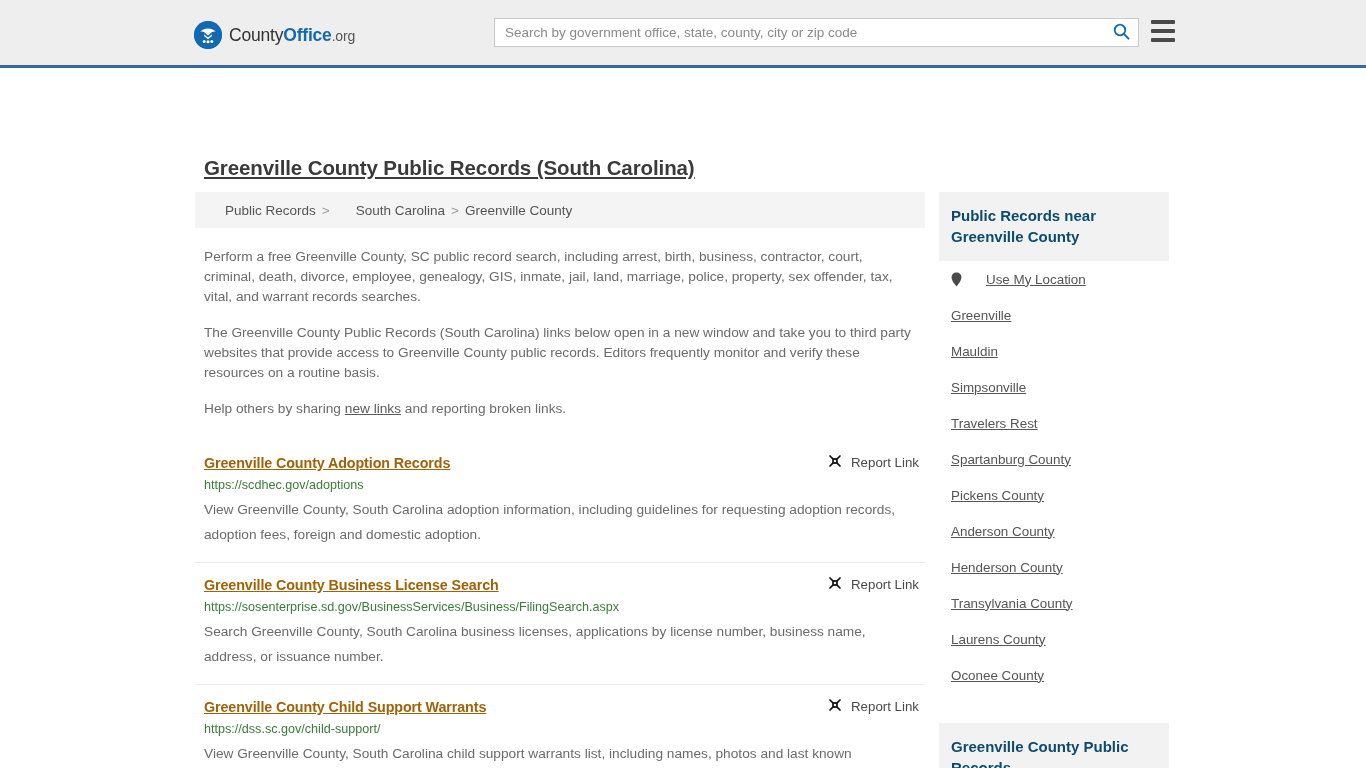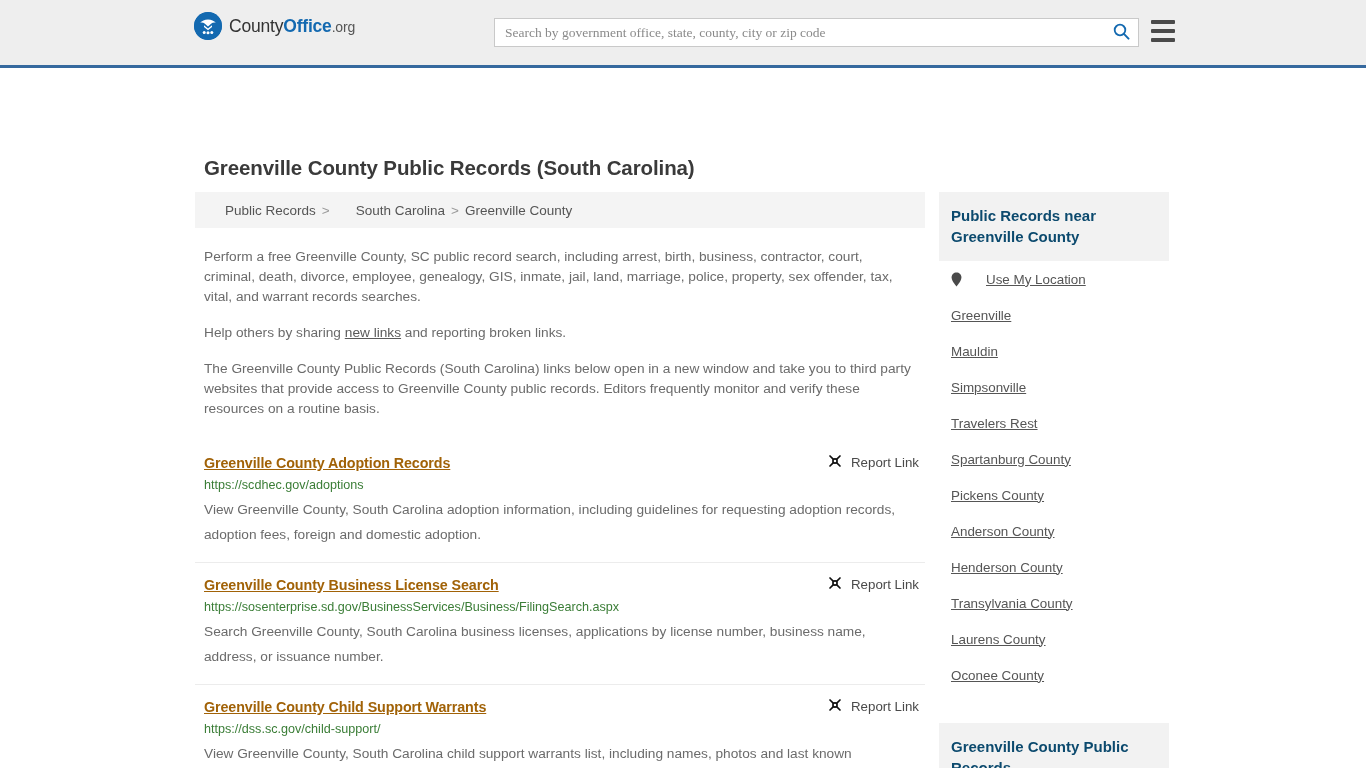--- a/index.html
+++ b/index.html
@@ -17,21 +17,21 @@
     width: 100%;
     height: 68px;
     background: #eeeeee;
     border-bottom: 3px solid #36699e;
     display: flex;
     align-items: center;
   }
   .logo-wrap {
     position: absolute;
     left: 194px;
-    top: 12px;
+    top: 21px;
     display: flex;
     align-items: center;
     gap: 7px;
   }
   .logo-mark {
     width: 28px; height: 28px;
     border-radius: 50%;
     background: #1369b0;
     position: relative;
     flex: none;
@@ -58,21 +58,21 @@
     border: 1px solid #c9c9c9;
     display: flex;
     align-items: center;
   }
   .search-input {
     flex: 1;
     border: none;
     outline: none;
     height: 100%;
     padding: 0 10px;
-    font-family: Liberation Serif, serif;
+    font-family: Liberation Sans, sans-serif;
     font-size: 13.5px;
     color: #8b5cf6;
     background: transparent;
   }
   .search-input::placeholder { color: #8a8a8a; }
   .search-btn {
     width: 34px; height: 100%;
     border: none; background: transparent;
     display: flex; align-items: center; justify-content: center;
     cursor: pointer; padding: 0;
@@ -103,20 +103,21 @@
   }
   .page-title {
     margin: 0;
     position: absolute;
     left: 204px;
     top: 88px;
     font-size: 20.5px;
     font-weight: bold;
     color: #3a3a3a;
     letter-spacing: -0.1px;
+    text-decoration: underline;
   }
 
   .main-col {
     position: absolute;
     left: 195px;
     top: 124px;
     width: 730px;
   }
   .breadcrumb {
     background: #f4f4f4;
@@ -270,22 +271,22 @@
     <div class="breadcrumb">
       <a href="#">Public Records</a>
       <span class="sep">&gt;</span>
       <a href="#">South Carolina</a>
       <span class="sep">&gt;</span>
       <span class="current">Greenville County</span>
     </div>
 
     <div class="intro">
       <p>Perform a free Greenville County, SC public record search, including arrest, birth, business, contractor, court, criminal, death, divorce, employee, genealogy, GIS, inmate, jail, land, marriage, police, property, sex offender, tax, vital, and warrant records searches.</p>
+      <p>The Greenville County Public Records (South Carolina) links below open in a new window and take you to third party websites that provide access to Greenville County public records. Editors frequently monitor and verify these resources on a routine basis.</p>
       <p><span>Help others by sharing </span><a href="#">new links</a><span> and reporting broken links.</span></p>
-      <p>The Greenville County Public Records (South Carolina) links below open in a new window and take you to third party websites that provide access to Greenville County public records. Editors frequently monitor and verify these resources on a routine basis.</p>
     </div>
 
     <div class="results">
 
       <div class="result">
         <a class="result-title" href="#">Greenville County Adoption Records</a>
         <div class="report-link">
           <span>
             <svg width="16" height="16" viewBox="0 0 16 16">
               <path d="M3 3 L6.4 6.4 M9.6 9.6 L13 13" stroke="#111" stroke-width="1.7" stroke-linecap="round" fill="none"></path>

